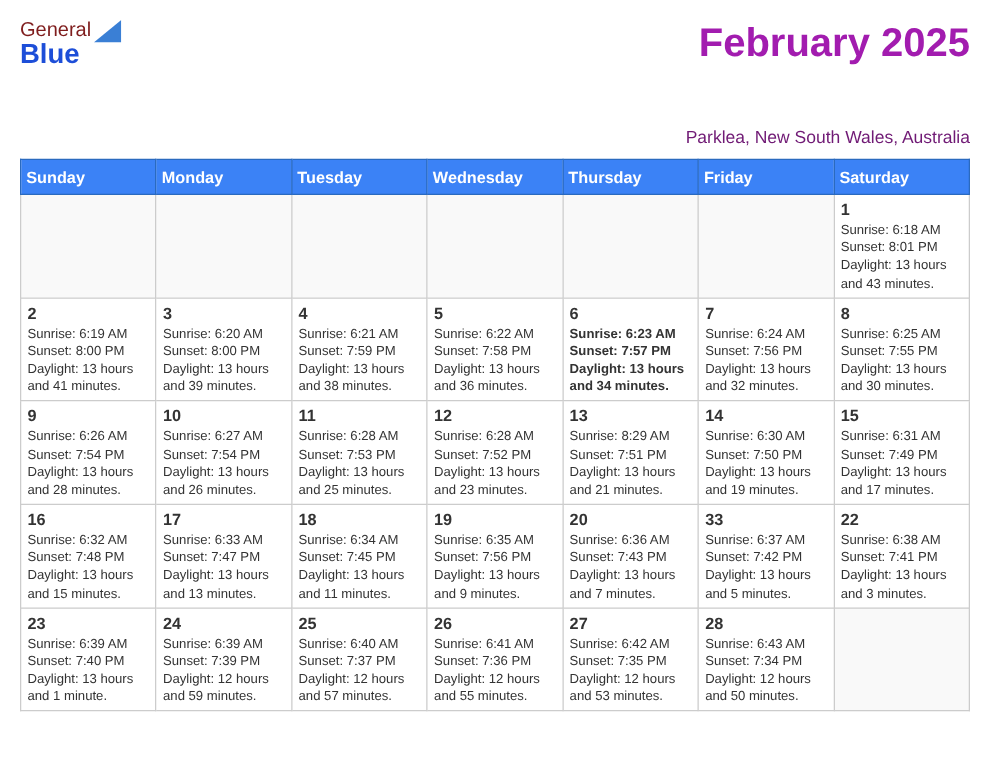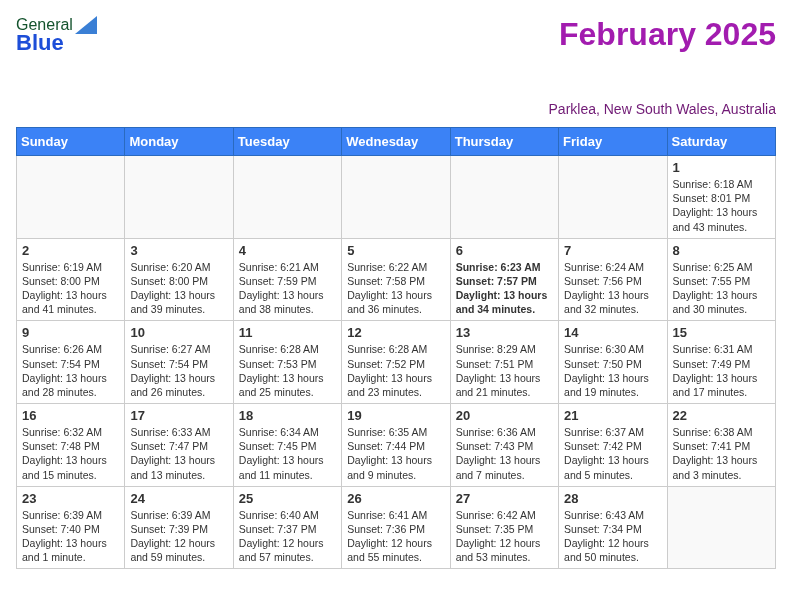--- a/index.html
+++ b/index.html
@@ -14,21 +14,21 @@
       display: flex;
       justify-content: space-between;
       align-items: flex-start;
       margin-bottom: 10px;
     }
     .logo {
       display: flex;
       flex-direction: column;
       align-items: flex-start;
     }
-    .logo-general { color: #14532d; }
+    .logo-general { color: #7f1d1d; }
     .logo-blue { color: #1a6bbf; }
     .title-block {
       text-align: right;
     }
     .month-year {
       font-size: 32px;
       font-weight: bold;
       color: #a21caf;
     }
     .location {
@@ -244,33 +244,33 @@
         <td>
           <span class="day-num">18</span>
           <div class="day-info" style="white-space: pre-line;">Sunrise: 6:34 AM
 Sunset: 7:45 PM
 Daylight: 13 hours
 and 11 minutes.</div>
         </td>
         <td>
           <span class="day-num">19</span>
           <div class="day-info" style="white-space: pre-line;">Sunrise: 6:35 AM
-Sunset: 7:44 PM
+Sunset: 7:56 PM
 Daylight: 13 hours
 and 9 minutes.</div>
         </td>
         <td>
           <span class="day-num">20</span>
           <div class="day-info" style="white-space: pre-line;">Sunrise: 6:36 AM
 Sunset: 7:43 PM
 Daylight: 13 hours
 and 7 minutes.</div>
         </td>
         <td>
-          <span class="day-num">21</span>
+          <span class="day-num">33</span>
           <div class="day-info" style="white-space: pre-line;">Sunrise: 6:37 AM
 Sunset: 7:42 PM
 Daylight: 13 hours
 and 5 minutes.</div>
         </td>
         <td>
           <span class="day-num">22</span>
           <div class="day-info" style="white-space: pre-line;">Sunrise: 6:38 AM
 Sunset: 7:41 PM
 Daylight: 13 hours

